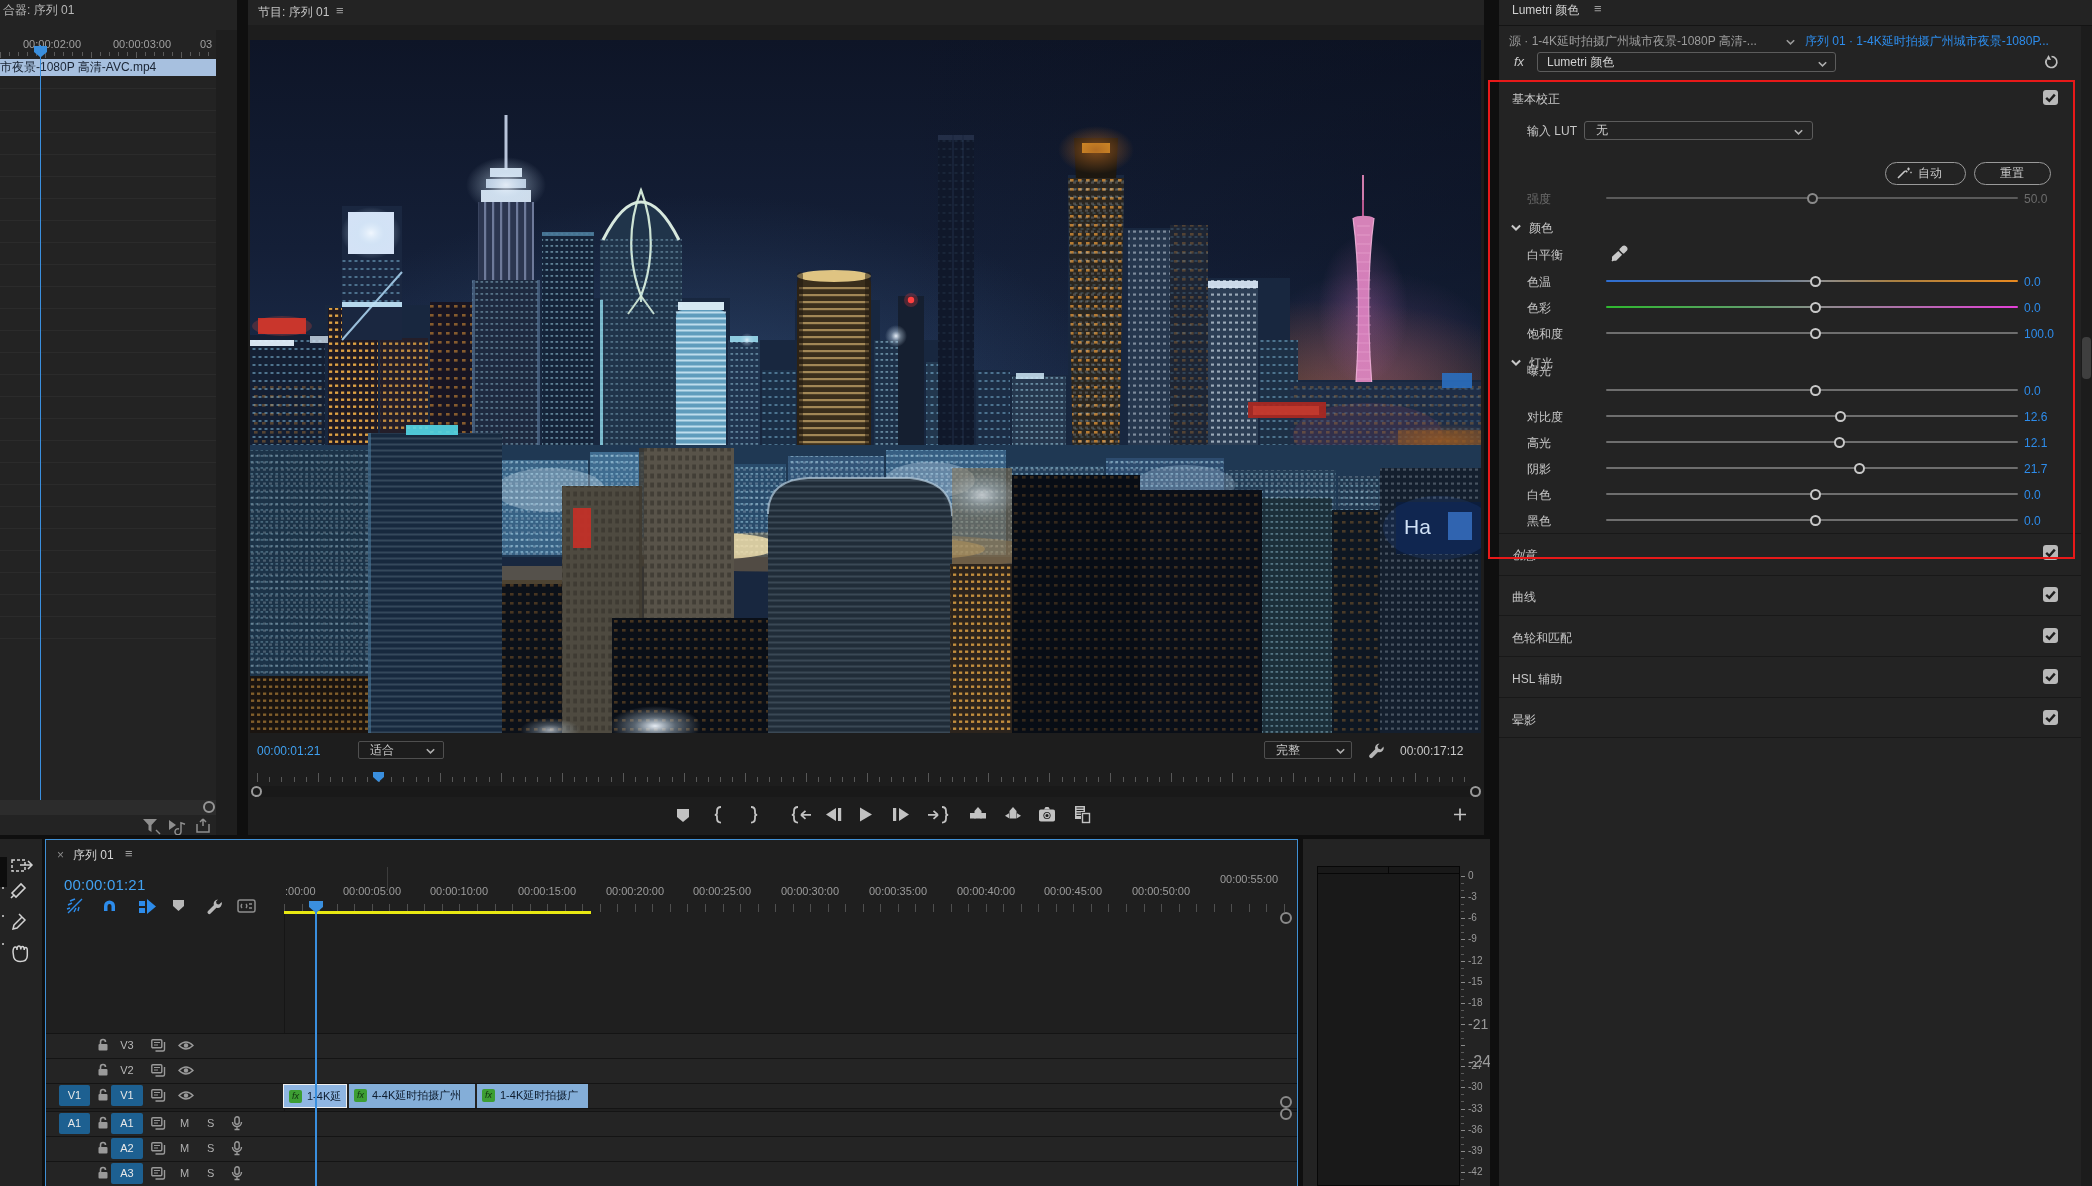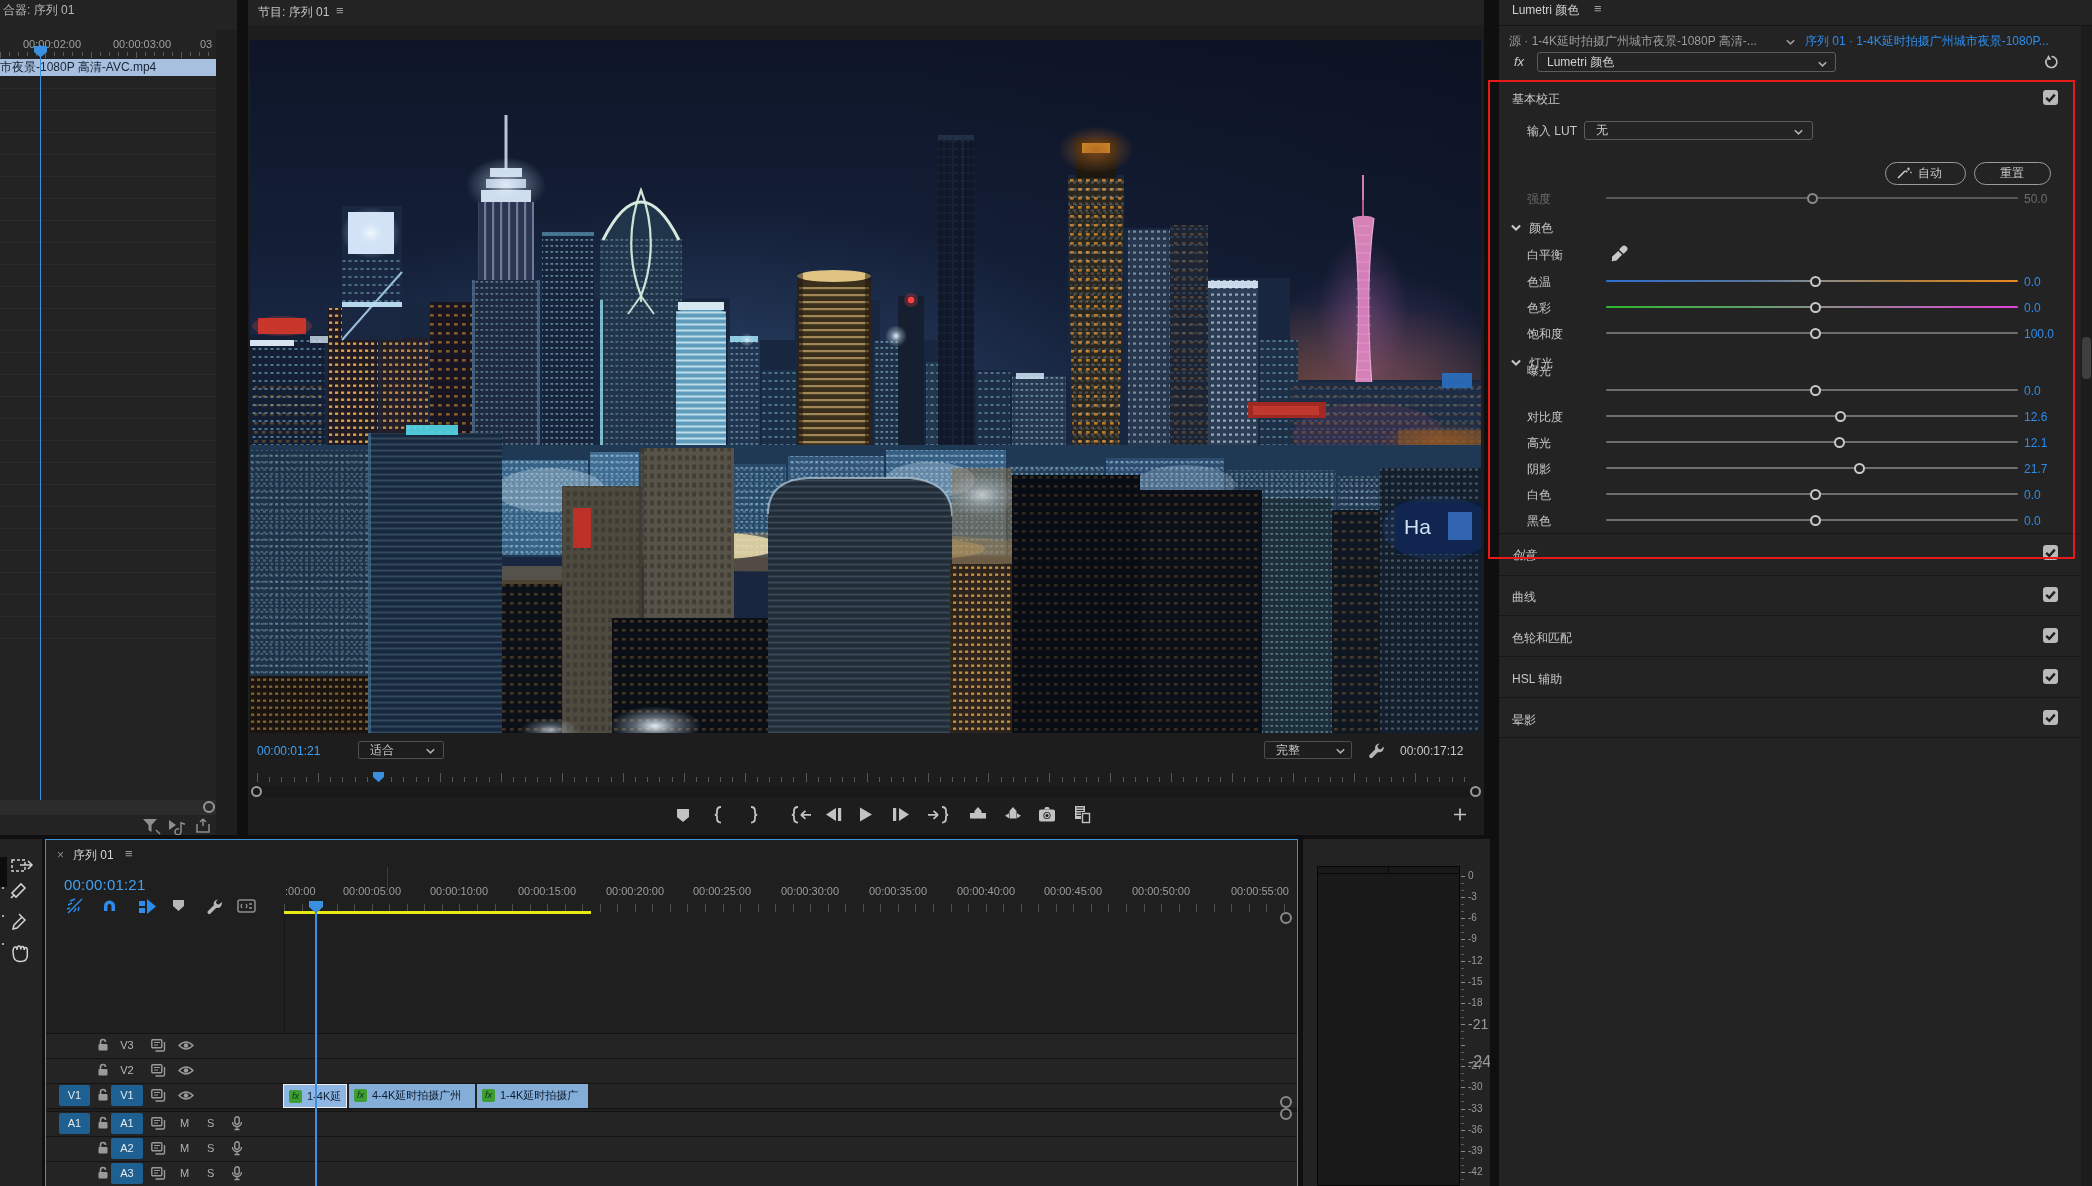--- a/index.html
+++ b/index.html
@@ -700,21 +700,21 @@
     <div class="ab t11" style="left:326px;top:44px;width:80px;text-align:center;margin-left:-40px;color:#9c9c9c">00:00:05:00</div>
     <div class="ab t11" style="left:413px;top:44px;width:80px;text-align:center;margin-left:-40px;color:#9c9c9c">00:00:10:00</div>
     <div class="ab t11" style="left:501px;top:44px;width:80px;text-align:center;margin-left:-40px;color:#9c9c9c">00:00:15:00</div>
     <div class="ab t11" style="left:589px;top:44px;width:80px;text-align:center;margin-left:-40px;color:#9c9c9c">00:00:20:00</div>
     <div class="ab t11" style="left:676px;top:44px;width:80px;text-align:center;margin-left:-40px;color:#9c9c9c">00:00:25:00</div>
     <div class="ab t11" style="left:764px;top:44px;width:80px;text-align:center;margin-left:-40px;color:#9c9c9c">00:00:30:00</div>
     <div class="ab t11" style="left:852px;top:44px;width:80px;text-align:center;margin-left:-40px;color:#9c9c9c">00:00:35:00</div>
     <div class="ab t11" style="left:940px;top:44px;width:80px;text-align:center;margin-left:-40px;color:#9c9c9c">00:00:40:00</div>
     <div class="ab t11" style="left:1027px;top:44px;width:80px;text-align:center;margin-left:-40px;color:#9c9c9c">00:00:45:00</div>
     <div class="ab t11" style="left:1115px;top:44px;width:80px;text-align:center;margin-left:-40px;color:#9c9c9c">00:00:50:00</div>
-    <div class="ab t11" style="left:1203px;top:44px;width:80px;text-align:right;margin-left:-40px;color:#9c9c9c">00:00:55:00</div>
+    <div class="ab t11" style="left:1203px;top:32px;width:80px;text-align:center;margin-left:-40px;color:#9c9c9c">00:00:55:00</div>
     <div class="ab" style="left:238.0px;top:64px;width:1px;height:8px;background:#4f4f4f"></div>
     <div class="ab" style="left:255.5px;top:64px;width:1px;height:8px;background:#4f4f4f"></div>
     <div class="ab" style="left:273.1px;top:64px;width:1px;height:8px;background:#4f4f4f"></div>
     <div class="ab" style="left:290.6px;top:64px;width:1px;height:8px;background:#4f4f4f"></div>
     <div class="ab" style="left:308.2px;top:64px;width:1px;height:8px;background:#4f4f4f"></div>
     <div class="ab" style="left:325.7px;top:64px;width:1px;height:8px;background:#4f4f4f"></div>
     <div class="ab" style="left:343.2px;top:64px;width:1px;height:8px;background:#4f4f4f"></div>
     <div class="ab" style="left:360.8px;top:64px;width:1px;height:8px;background:#4f4f4f"></div>
     <div class="ab" style="left:378.3px;top:64px;width:1px;height:8px;background:#4f4f4f"></div>
     <div class="ab" style="left:395.9px;top:64px;width:1px;height:8px;background:#4f4f4f"></div>

